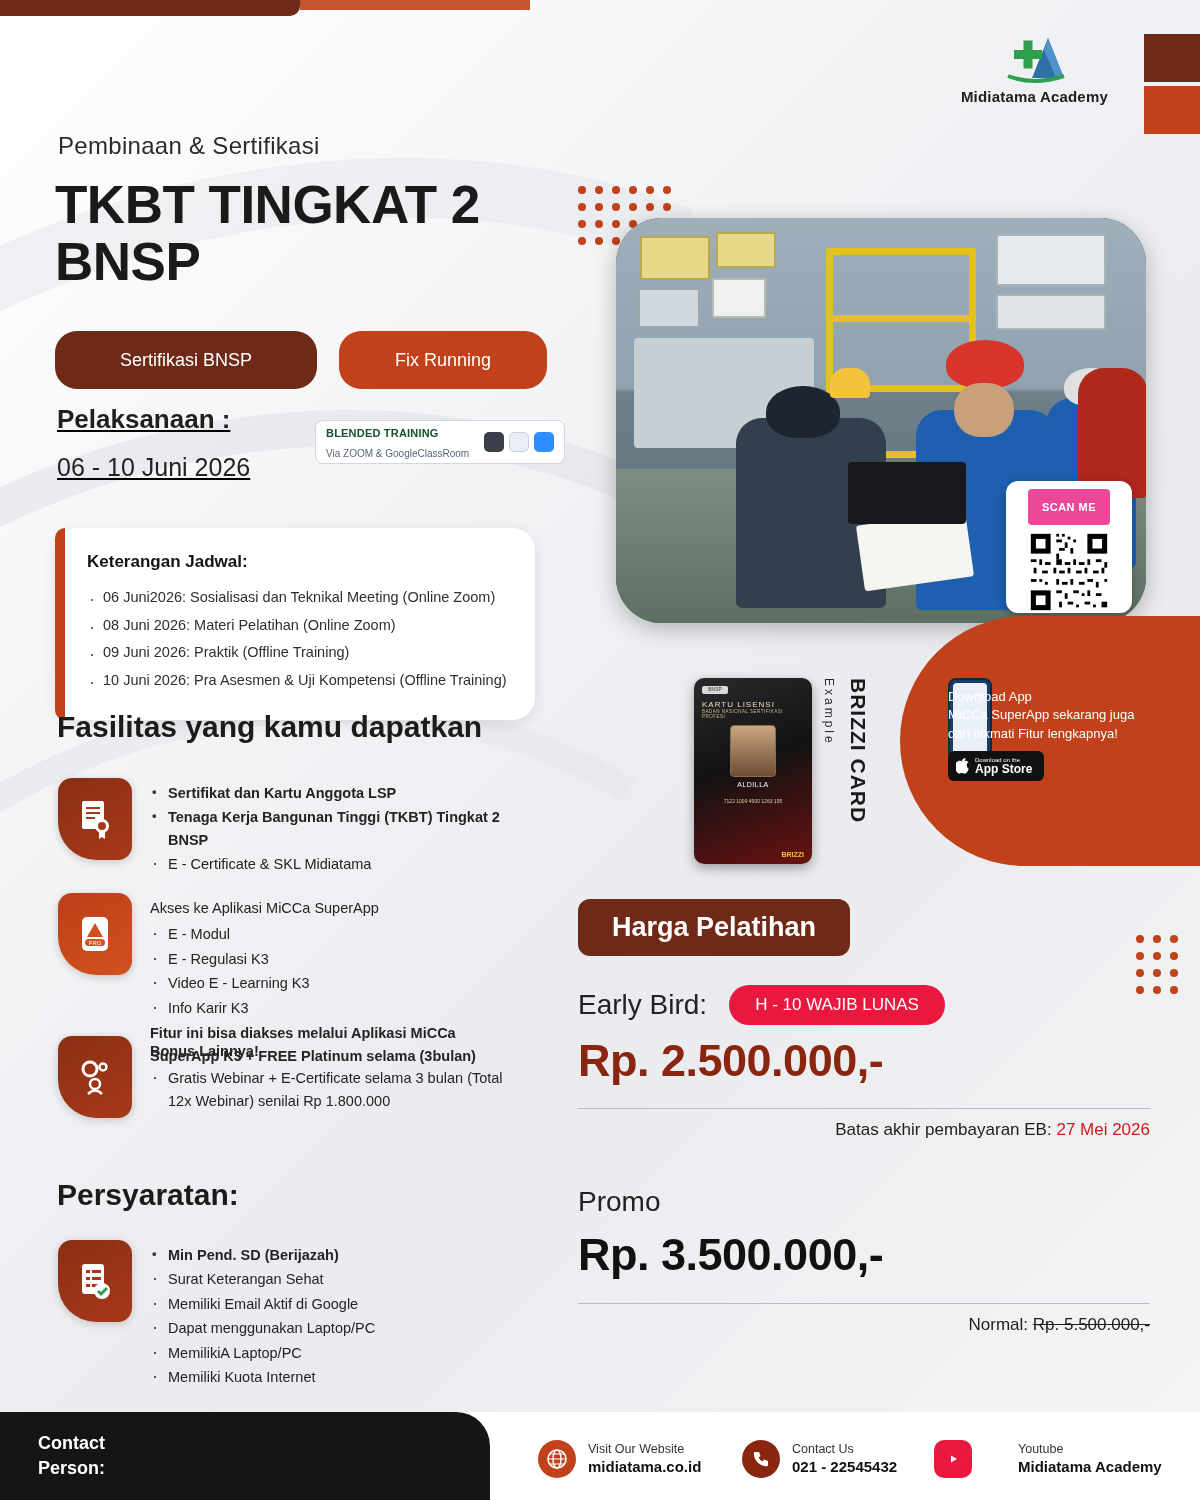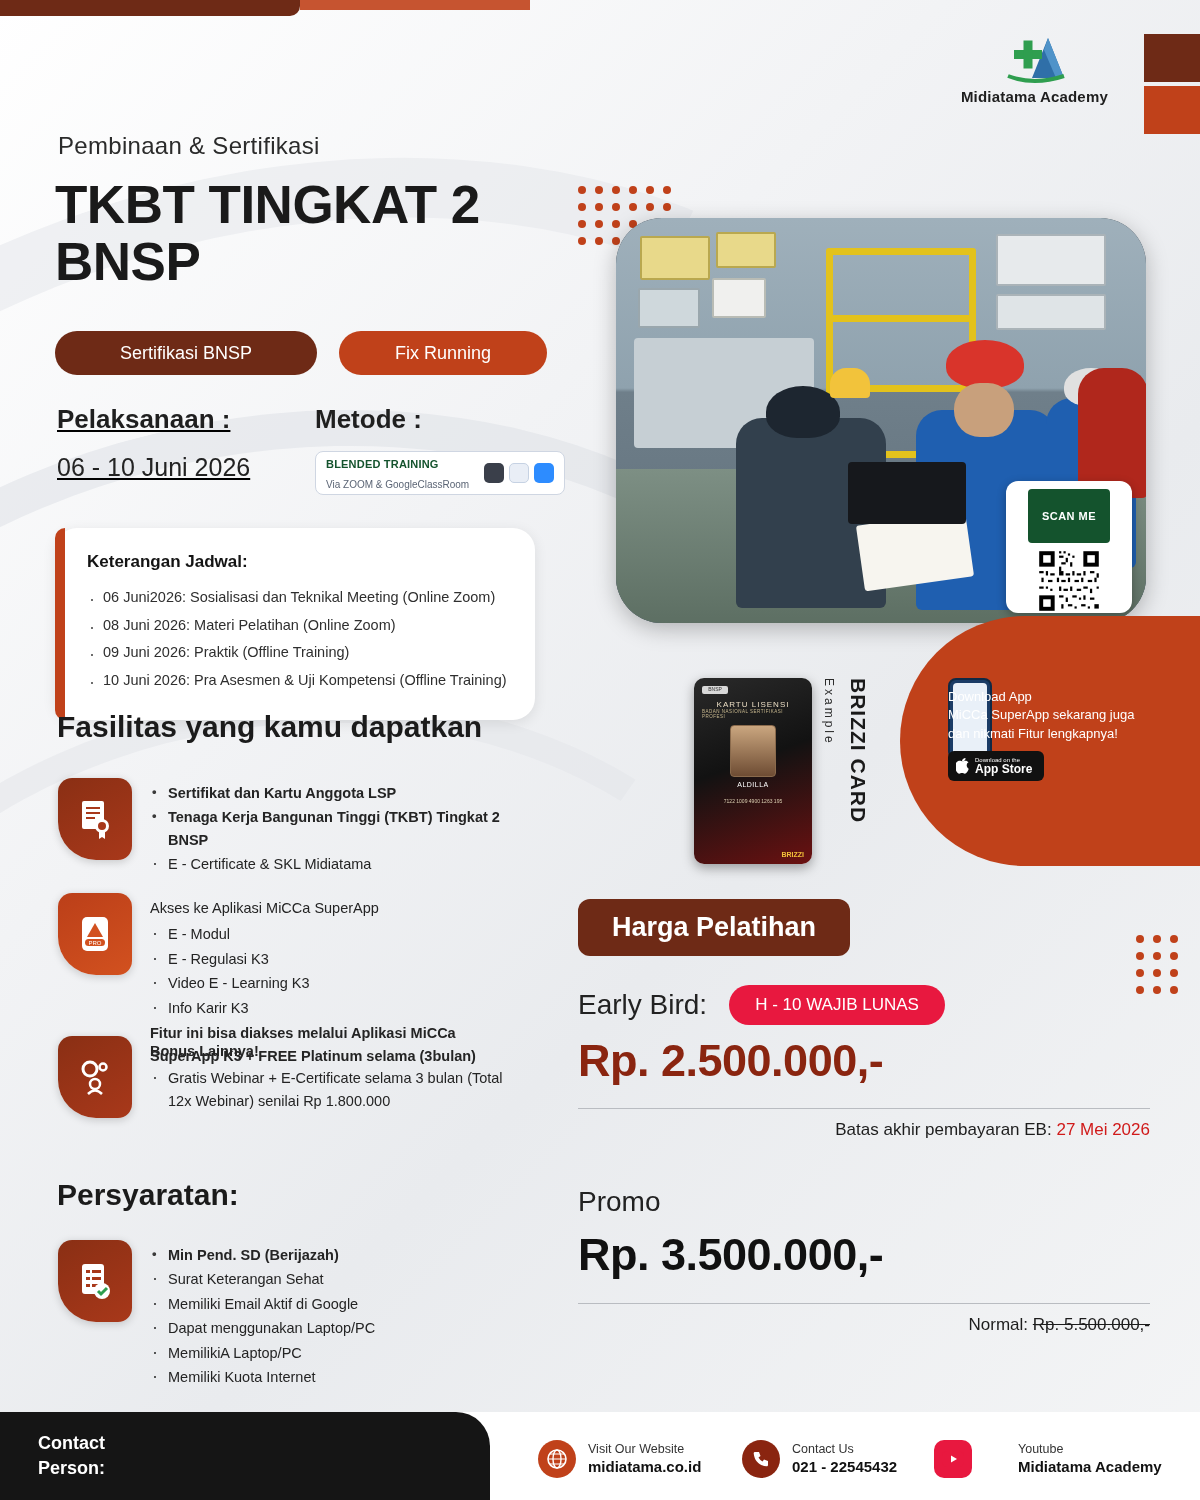--- a/index.html
+++ b/index.html
@@ -80,21 +80,21 @@
     font-size: 24px; color: #2b2b2b; font-weight: 400;
     letter-spacing: .3px;
   }
   .title {
     position: absolute; left: 55px; top: 176px;
     font-size: 53px; font-weight: bold; color: #1a1a1a;
     line-height: 1.08; letter-spacing: -.5px;
   }
   .pills { position: absolute; left: 55px; top: 331px; display: flex; gap: 22px; }
   .pill {
-    height: 44px; display: flex; align-items: center; justify-content: center;
+    height: 58px; display: flex; align-items: center; justify-content: center;
     border-radius: 22px; color: #fff; font-size: 18px; padding: 0 34px;
   }
   .pill-a { background: #6e2a16; min-width: 262px; }
   .pill-b { background: #c0411a; min-width: 208px; }
   .sec-label {
     font-size: 26px; font-weight: bold; color: #1f1f1f;
   }
   .pelaksanaan { position: absolute; left: 57px; top: 404px; text-decoration: underline; }
   .pelaksanaan .val { font-size: 25px; color: #232323; margin-top: 18px; }
   .metode { position: absolute; left: 315px; top: 404px; }
@@ -200,41 +200,41 @@
     position: absolute; border-radius: 26px 26px 6px 6px;
   }
   .helmet { position: absolute; border-radius: 50% 50% 42% 42%; }
   .scanme {
     position: absolute; right: 14px; bottom: 10px;
     width: 126px; height: 132px; background: #fff; border-radius: 12px;
     box-shadow: 0 3px 10px rgba(0,0,0,.3);
     display: flex; flex-direction: column; align-items: center; padding-top: 8px;
   }
   .scanme .lbl {
-    background: #14532d; color: #fff; font-size: 11px; font-weight: bold;
-    padding: 21px 14px; border-radius: 4px; letter-spacing: .5px;
+    background: #ec4899; color: #fff; font-size: 11px; font-weight: bold;
+    padding: 12px 14px; border-radius: 4px; letter-spacing: .5px;
   }
   .qr { width: 96px; height: 96px; margin-top: 6px; }
   
   .blob {
     position: absolute; right: 0; top: 616px;
     width: 300px; height: 250px;
     background: #c0411a;
     border-radius: 160px 0 0 160px;
   }
   .brizzi-wrap { position: absolute; left: 694px; top: 678px; display: flex; gap: 10px; }
   .brizzi-card {
     width: 118px; height: 186px; border-radius: 10px;
     background: linear-gradient(160deg, #2a2a2a 0%, #121212 45%, #6b1111 100%);
     box-shadow: 0 4px 12px rgba(0,0,0,.35);
     position: relative; overflow: hidden; padding: 8px;
   }
   .brizzi-card .bc-top { display: flex; gap: 4px; align-items: center; }
   .bc-chip { width: 26px; height: 8px; background: #d8d8d8; border-radius: 2px; font-size: 5px; color:#333; text-align:center; }
-  .bc-title { color: #e9dcc3; font-size: 8px; letter-spacing: 1px; margin-top: 6px; text-align: center; }
+  .bc-title { color: #e9dcc3; font-size: 8px; letter-spacing: 1px; margin-top: 6px; }
   .bc-sub { color: #c9b98f; font-size: 4.5px; letter-spacing: .5px; }
   .bc-photo {
     width: 46px; height: 52px; margin: 6px auto 0; border-radius: 4px;
     background: linear-gradient(180deg, #caa67f, #6e4c33);
     border: 1px solid #8a6a4c;
   }
   .bc-name { color: #fff; font-size: 7px; text-align: center; margin-top: 4px; letter-spacing: .5px; }
   .bc-num { color: #d9cdb0; font-size: 5px; text-align: center; margin-top: 10px; }
   .bc-brand { position: absolute; right: 8px; bottom: 6px; color: #f3c13a; font-size: 7px; font-weight: bold; }
   .brizzi-label {
@@ -366,21 +366,20 @@
     <div class="pill pill-a">Sertifikasi BNSP</div>
     <div class="pill pill-b">Fix Running</div>
   </div>
 
   <div class="pelaksanaan">
     <div class="sec-label">Pelaksanaan :</div>
     <div class="val">06 - 10 Juni 2026</div>
   </div>
 
   <div class="metode">
-    <div class="sec-label">Metode :</div>
     <div class="blended">
       <div class="bt">
         <b>BLENDED TRAINING</b>
         <span>Via ZOOM &amp; GoogleClassRoom</span>
       </div>
       <div class="mini-icons">
         <span class="mi mi1"></span>
         <span class="mi mi2"></span>
         <span class="mi mi3"></span>
       </div>

